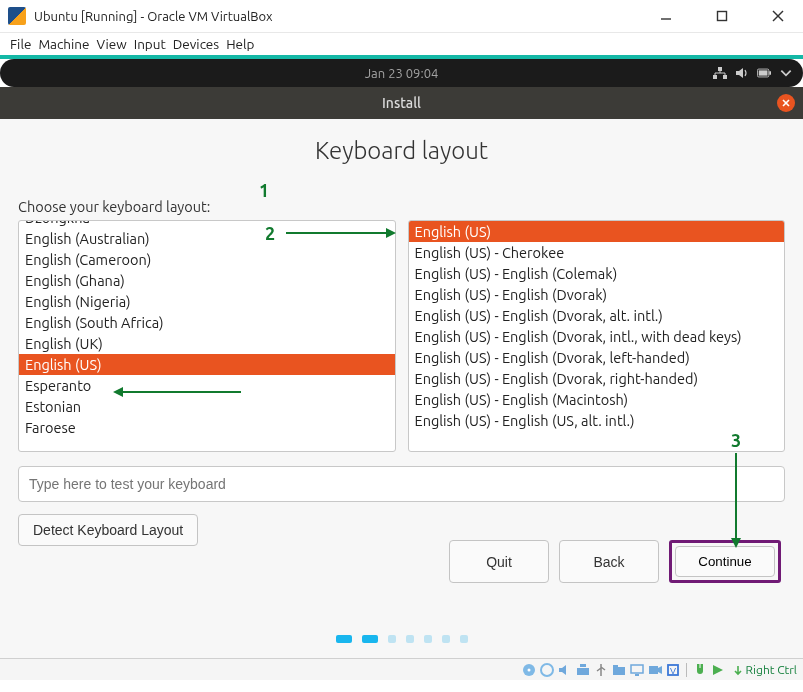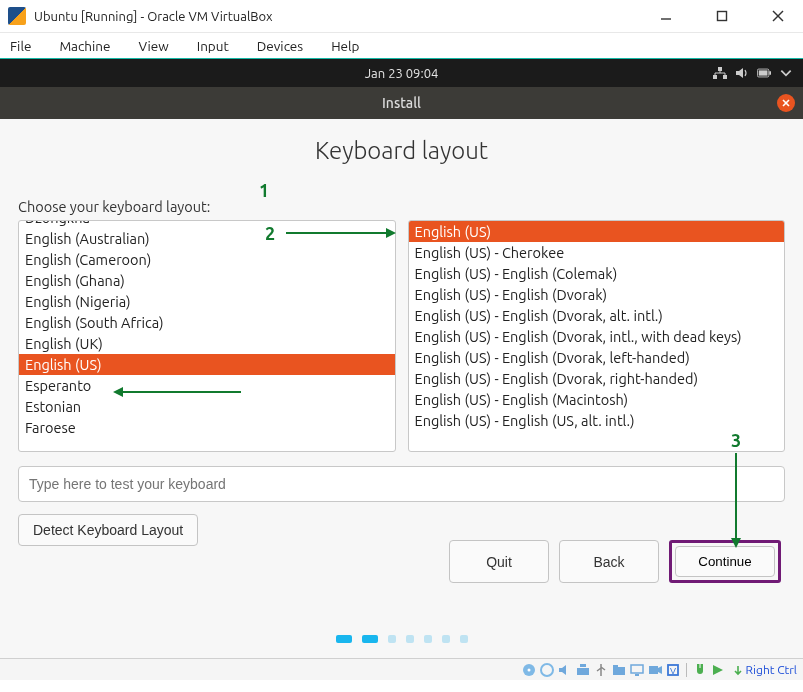--- a/index.html
+++ b/index.html
@@ -5,25 +5,25 @@
   * { box-sizing: border-box; margin: 0; padding: 0; }
   body { width: 803px; height: 692px; font-family: "Ubuntu", "Segoe UI", Arial, sans-serif; font-size: 14px; background: #fff; position: relative; overflow: hidden; }
 
   
   .vb-titlebar { height: 30px; display: flex; align-items: center; padding: 16px 8px; background: #fff; border-bottom: 1px solid #e8e8e8; }
   .vb-titlebar .vb-icon { width: 18px; height: 18px; background: linear-gradient(135deg,#1e4f8a 0 50%,#f7a11b 50% 100%); margin-right: 8px; border-radius: 2px; }
   .vb-titlebar .vb-title { font-size: 13px; color: #222; }
   .vb-winbtns { margin-left: auto; display: flex; gap: 22px; }
   .vb-winbtn { width: 34px; height: 24px; display: flex; align-items: center; justify-content: center; font-size: 14px; cursor: default; }
 
-  .vb-menubar { height: 26px; display: flex; align-items: center; gap: 28px; padding: 0 10px; background: #fff; font-size: 13.5px; color: #222; border-bottom: 1px solid #14b8a6; }
+  .vb-menubar { height: 26px; display: flex; align-items: center; gap: 7px; padding: 0 10px; background: #fff; font-size: 13.5px; color: #222; border-bottom: 4px solid #14b8a6; }
   .vb-menubar span { cursor: default; }
 
   
-  .ubuntu-panel { height: 28px; background: #1b1b1b; color: #e5e5e5; display: flex; align-items: center; justify-content: center; position: relative; font-size: 13px; }
+  .ubuntu-panel { height: 28px; background: #1b1b1b; color: #a3a3a3; display: flex; align-items: center; justify-content: center; position: relative; font-size: 13px; border-radius: 14px; }
   .ubuntu-panel .datetime { }
   .panel-right { position: absolute; right: 10px; display: flex; align-items: center; gap: 8px; }
   .panel-right svg { width: 14px; height: 14px; display: block; }
   .panel-right .battery { display:flex; align-items:center; }
 
   
   .install-bar { height: 32px; background: #3c3b37; color: #ddd; display: flex; align-items: center; justify-content: center; position: relative; font-size: 14px; font-weight: 500; }
   .install-bar .close { position: absolute; right: 8px; width: 18px; height: 18px; border-radius: 50%; background: #e95420; color: #fff; display:flex; align-items:center; justify-content:center; font-size: 11px; font-weight:bold; cursor: pointer; }
 
   
@@ -48,21 +48,21 @@
 
   .carousel { position: absolute; left: 50%; transform: translateX(-50%); bottom: 15px; display: flex; gap: 10px; }
   .carousel .dot { width: 8px; height: 8px; border-radius: 2px; background: #bfe3f2; }
   .carousel .dot.active { background: #19b6ee; }
   .carousel .dot.rect { width: 16px; }
 
   
   .vb-status { height: 22px; border-top: 1px solid #d0d0d0; display: flex; align-items: center; justify-content: flex-end; padding: 0 6px; gap: 2px; background: #f5f5f5; }
   .vb-status .icon { width: 16px; height: 16px; display:flex; align-items:center; justify-content:center; }
   .vb-status .divider { width:1px; height:14px; background:#bbb; margin: 0 3px; }
-  .vb-status .host-key { font-size: 12px; color: #1d4ed8; margin-left: 4px; display:flex; align-items:center; gap:2px; }
+  .vb-status .host-key { font-size: 12px; color: #15803d; margin-left: 4px; display:flex; align-items:center; gap:2px; }
 
   
   .anno { position: absolute; color: #117a2e; font-size: 18px; font-weight: 600; pointer-events: none; }
 </style>
 </head>
 <body>
 
 <div class="vb-titlebar">
   <div class="vb-icon"></div>
   <div class="vb-title">Ubuntu [Running] - Oracle VM VirtualBox</div>

